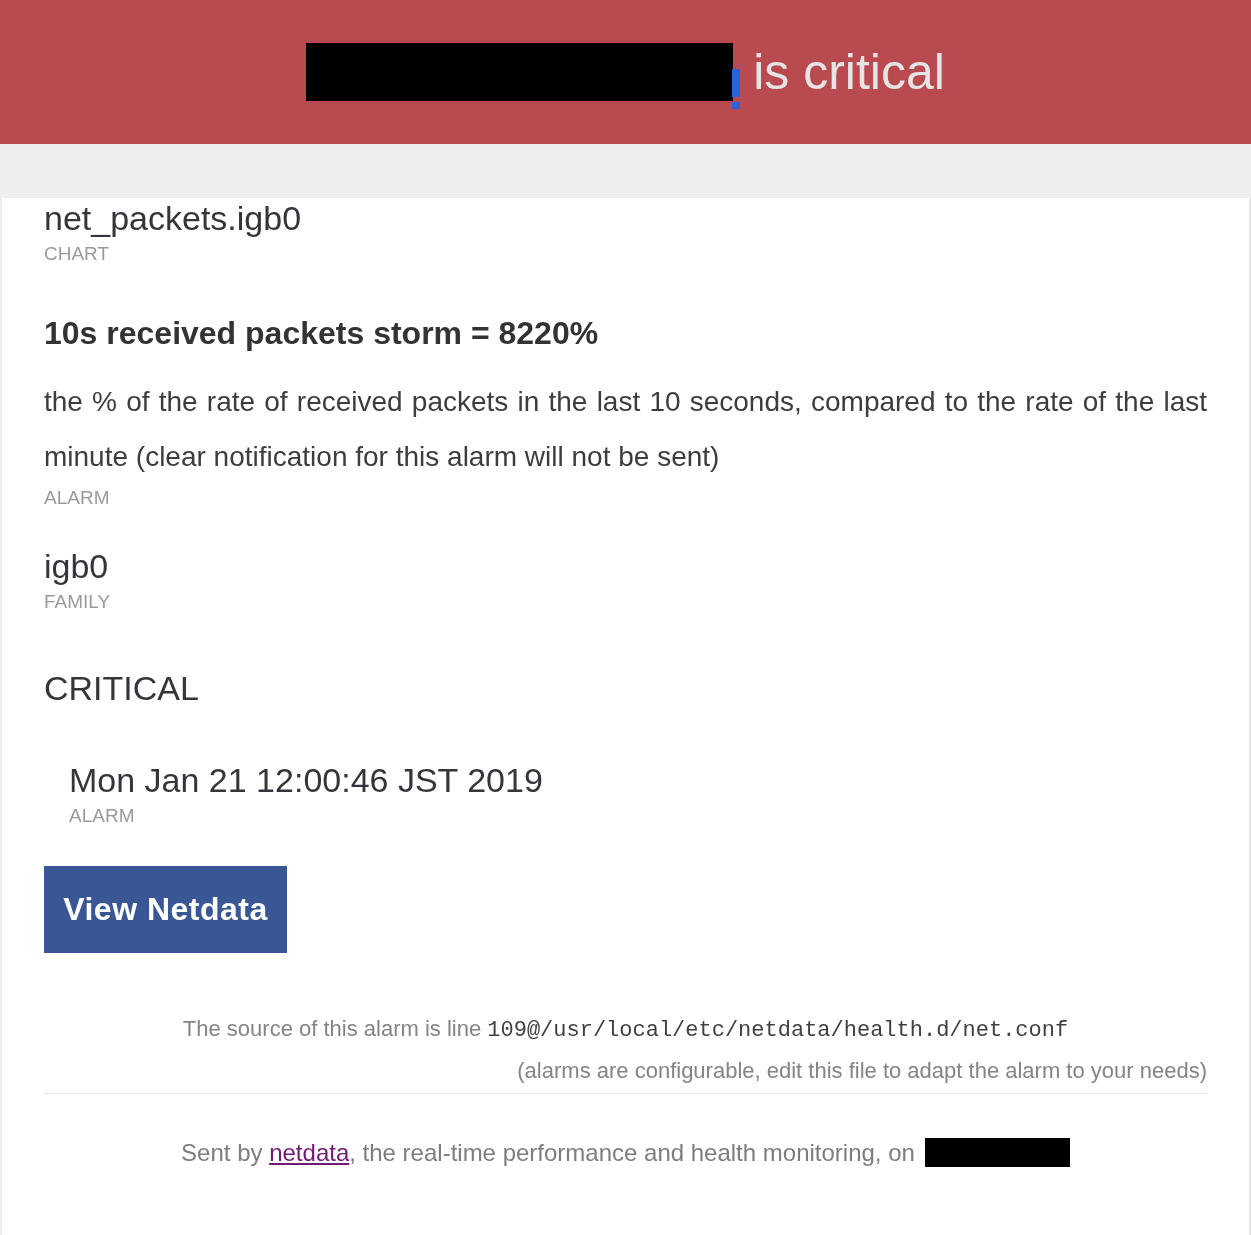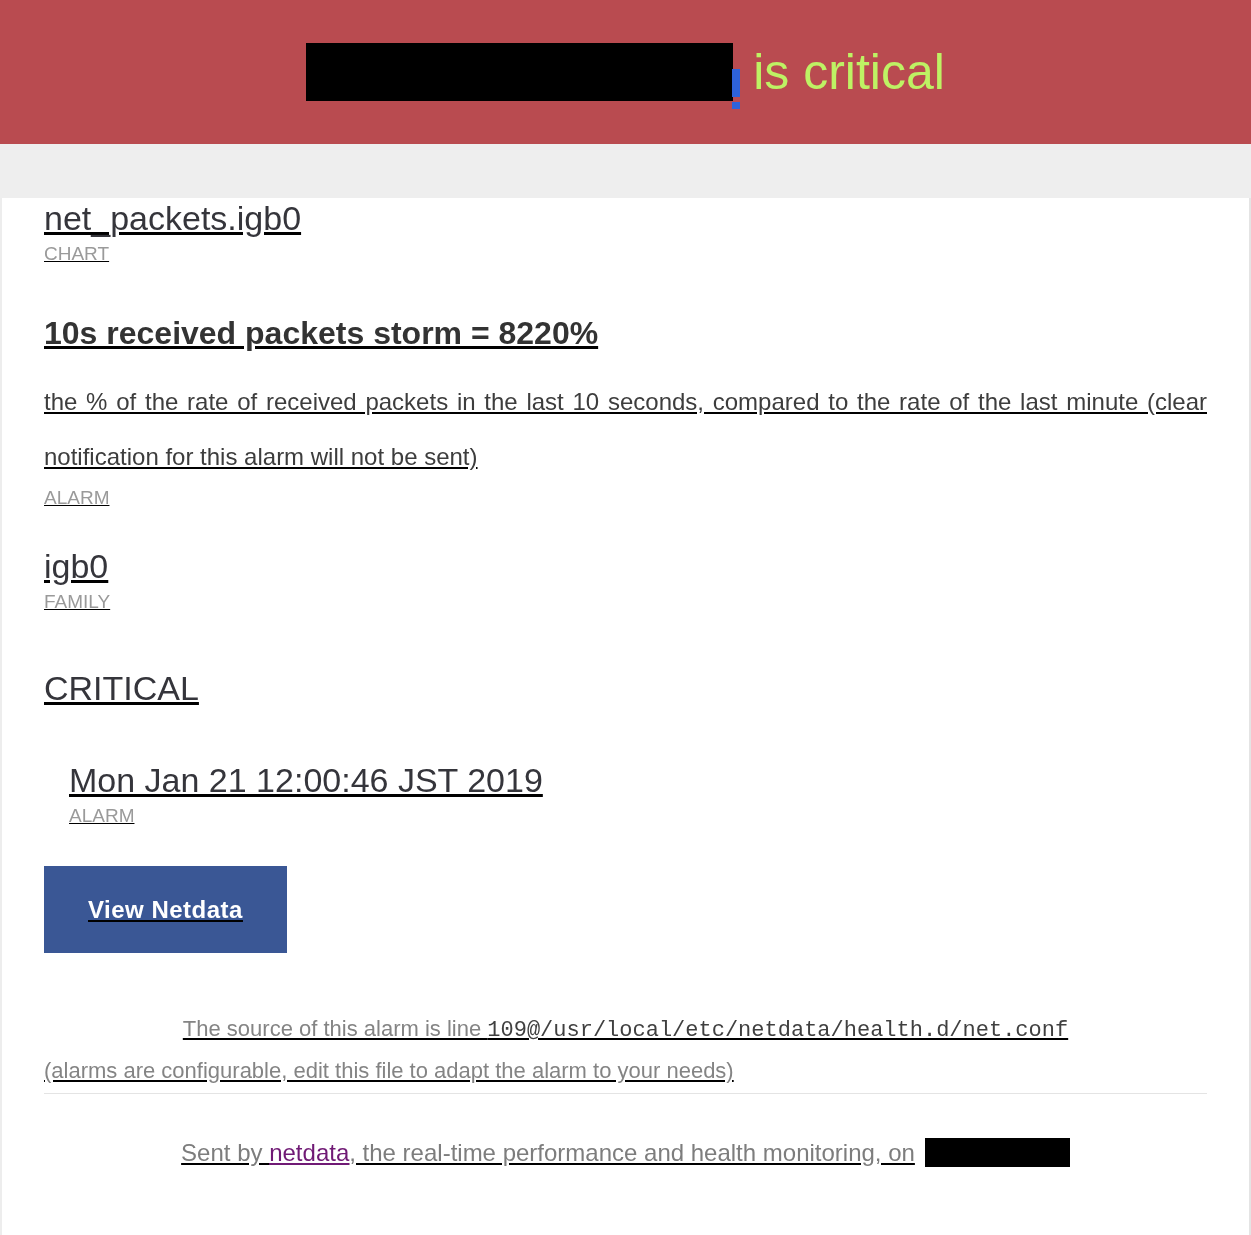--- a/index.html
+++ b/index.html
@@ -39,36 +39,36 @@
   }
   .blue-peek-dot {
     position: absolute;
     right: -7px;
     bottom: -8px;
     width: 8px;
     height: 7px;
     background: #2e62d9;
   }
   .header-title {
-    color: #bef264;
+    color: #e5e5e5;
     font-size: 50px;
     font-weight: 400;
     margin-left: 20px;
     white-space: nowrap;
   }
 
   
   .card-body {
     height: 1082px;
     background: #ffffff;
     border-left: 2px solid #ededed;
     border-right: 2px solid #e4e4e4;
     border-bottom: 1px solid #d8d8d8;
   }
-  .content { padding: 0 42px; text-decoration: underline; }
+  .content { padding: 0 42px; }
 
   .field-value {
     font-size: 34px;
     line-height: 40px;
     color: #35353b;
     font-weight: 400;
   }
   .field-label {
     font-size: 19px;
     line-height: 24px;
@@ -81,41 +81,41 @@
 
   .alarm-heading {
     margin-top: 48px;
     font-size: 32px;
     line-height: 38px;
     font-weight: 700;
     color: #333333;
   }
   .alarm-description {
     margin-top: 22px;
-    font-size: 24px;
+    font-size: 28px;
     line-height: 55px;
     color: #3d3d3d;
     text-align: justify;
   }
   .alarm-label { margin-top: 2px; }
 
   .field-family   { margin-top: 36px; }
   .field-severity { margin-top: 54px; }
   .field-time     { margin-top: 52px; margin-left: 25px; }
 
   
   .view-button {
     margin-top: 38px;
     width: 243px;
     height: 87px;
     background: #3a5795;
     border: none;
     color: #ffffff;
     font-family: "Liberation Sans", sans-serif;
-    font-size: 24px;
+    font-size: 32px;
     font-weight: 700;
     letter-spacing: 0.5px;
     cursor: pointer;
     display: block;
   }
 
   
   .source-line {
     margin-top: 62px;
     text-align: center;
@@ -123,21 +123,21 @@
     line-height: 28px;
     color: #848484;
   }
   .source-path {
     font-family: "Liberation Mono", "DejaVu Sans Mono", monospace;
     font-size: 22px;
     color: #404040;
   }
   .config-note {
     margin-top: 12px;
-    text-align: left;
+    text-align: right;
     font-size: 22px;
     line-height: 28px;
     color: #848484;
   }
   .divider {
     margin-top: 8px;
     border: none;
     border-top: 1px solid #e4e4e4;
     height: 0;
   }

